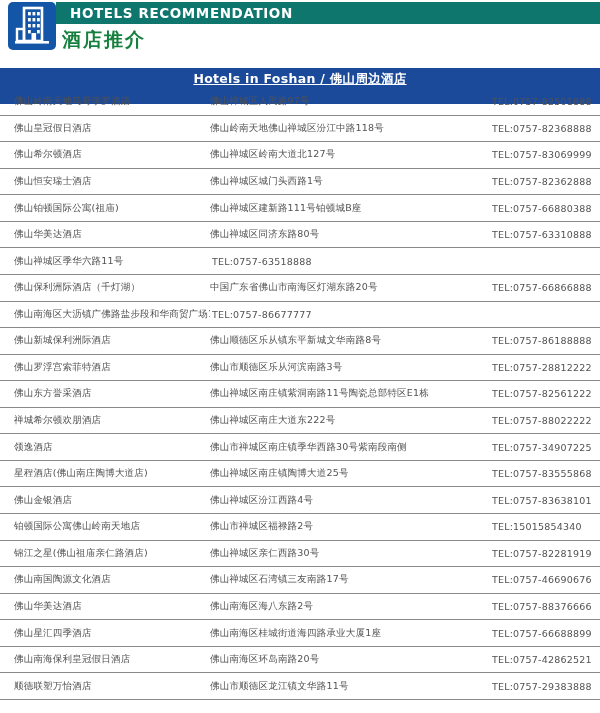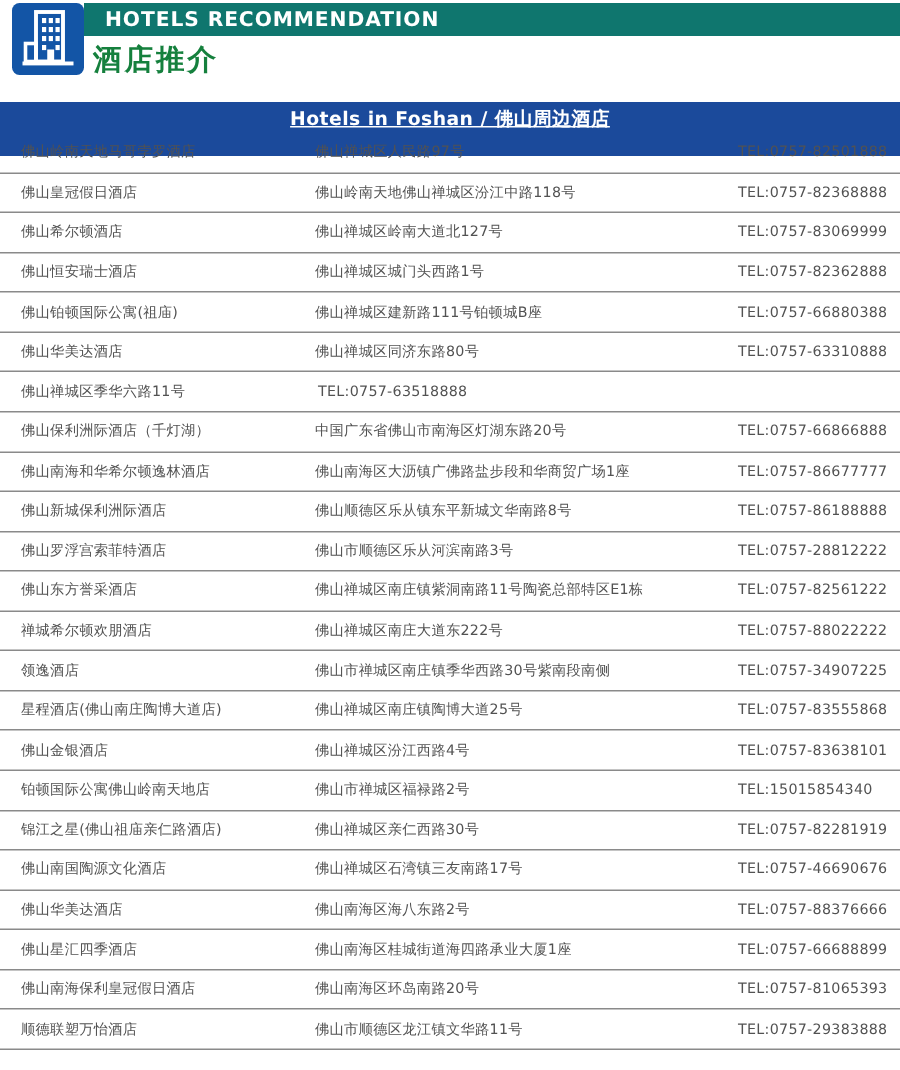--- a/index.html
+++ b/index.html
@@ -129,21 +129,20 @@
     <div class="cell tel">TEL:0757-63518888</div>
   </div>
 
   <div class="row">
     <div class="cell name">佛山保利洲际酒店（千灯湖）</div>
     <div class="cell addr">中国广东省佛山市南海区灯湖东路20号</div>
     <div class="cell tel">TEL:0757-66866888</div>
   </div>
 
   <div class="row">
-    <div class="cell name">佛山南海和华希尔顿逸林酒店</div>
     <div class="cell addr">佛山南海区大沥镇广佛路盐步段和华商贸广场1座</div>
     <div class="cell tel">TEL:0757-86677777</div>
   </div>
 
   <div class="row">
     <div class="cell name">佛山新城保利洲际酒店</div>
     <div class="cell addr">佛山顺德区乐从镇东平新城文华南路8号</div>
     <div class="cell tel">TEL:0757-86188888</div>
   </div>
 
@@ -209,21 +208,21 @@
 
   <div class="row">
     <div class="cell name">佛山星汇四季酒店</div>
     <div class="cell addr">佛山南海区桂城街道海四路承业大厦1座</div>
     <div class="cell tel">TEL:0757-66688899</div>
   </div>
 
   <div class="row">
     <div class="cell name">佛山南海保利皇冠假日酒店</div>
     <div class="cell addr">佛山南海区环岛南路20号</div>
-    <div class="cell tel">TEL:0757-81065393</div>
+    <div class="cell tel">TEL:0757-42862521</div>
   </div>
 
   <div class="row">
     <div class="cell name">顺德联塑万怡酒店</div>
     <div class="cell addr">佛山市顺德区龙江镇文华路11号</div>
     <div class="cell tel">TEL:0757-29383888</div>
   </div>
 </div>
 
 </body></html>

